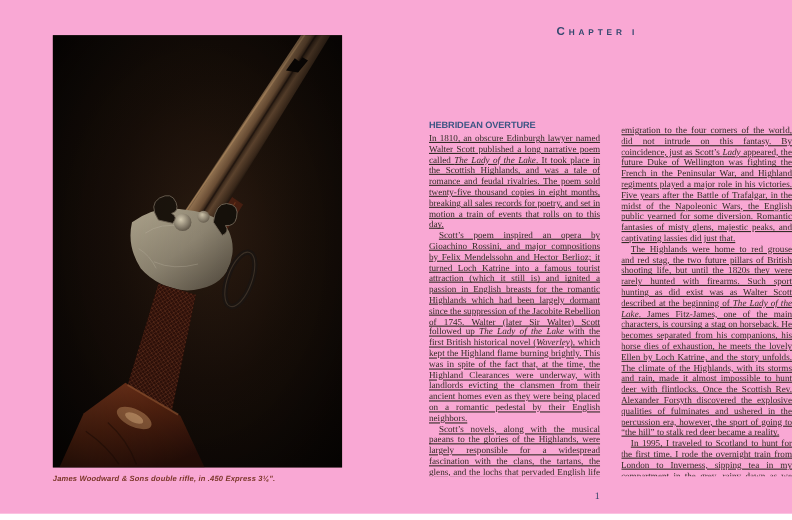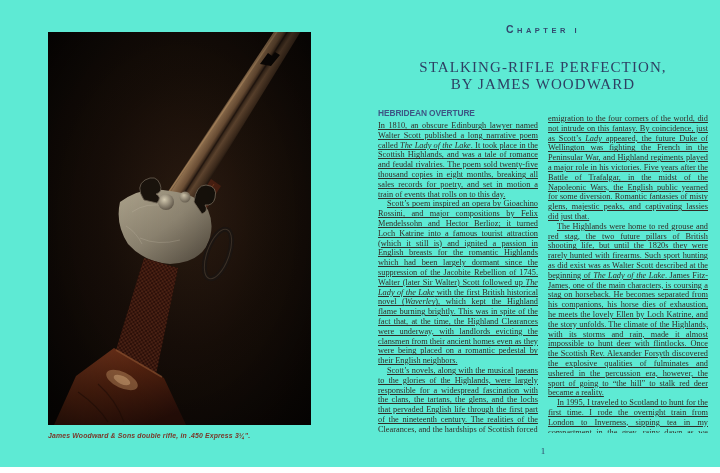--- a/index.html
+++ b/index.html
@@ -1,21 +1,21 @@
 <!DOCTYPE html>
 <html><head>
 <meta charset="utf-8">
 <style>
   html,body{margin:0;padding:0;}
   body{
     width:720px;height:473px;background:#ffffff;overflow:hidden;position:relative;
     font-family:"Liberation Serif", serif;
     -webkit-font-smoothing:antialiased;
   }
-  .spread{position:relative;width:720px;height:467px;background:#5eead4;}
+  .spread{position:relative;width:720px;height:467px;background:#f9a8d4;}
 
   
   .photo-frame{
     position:absolute;left:48px;top:32px;width:263px;height:393px;
     background:#0d0805;overflow:hidden;
   }
   .photo-frame svg{display:block;}
   .photo-caption{
     position:absolute;left:48px;top:432px;width:290px;
     font-family:"Liberation Sans", sans-serif;
@@ -30,22 +30,22 @@
     font-family:"Liberation Sans", sans-serif;
     font-size:7.5px;font-weight:bold;letter-spacing:3.5px;color:#33486e;
   }
   .chapter-label::first-letter{font-size:10.5px;}
   .book-title{
     position:absolute;left:0;top:59px;width:100%;text-align:center;
     font-family:"Liberation Serif", serif;
     font-size:15px;line-height:17px;letter-spacing:1.1px;color:#2e3f63;
   }
   .columns{
-    position:absolute;left:0;top:108px;width:330px;height:325px;
-    display:flex;gap:9px;justify-content:space-between;
+    position:absolute;left:12px;top:108px;width:330px;height:325px;
+    display:flex;gap:19px;justify-content:space-between;
   }
   .col{width:160px;overflow:hidden;}
   .col-right{padding-top:6px;}
   .section-heading{
     font-family:"Liberation Sans", sans-serif;
     font-size:8.4px;font-weight:bold;color:#3d5684;
     letter-spacing:-.1px;margin:0 0 3px 0;
   }
   .col p{
     margin:0;font-size:8.3px;line-height:9.8px;text-align:justify;
@@ -153,24 +153,20 @@
 
       <rect x="0" y="0" width="263" height="393" fill="url(#vignette)"></rect>
     </svg>
   </div>
 
   <div class="photo-caption">James Woodward &amp; Sons double rifle, in .450 Express 3¼".</div>
 
   <div class="right-page">
     <div class="chapter-label">CHAPTER I</div>
 
-    <div class="book-title">
-      <div>STALKING-RIFLE PERFECTION,</div>
-      <div>BY JAMES WOODWARD</div>
-    </div>
 
     <div class="columns">
       <div class="col col-left">
         <div class="section-heading">HEBRIDEAN OVERTURE</div>
         <div>
             <p><span>In 1810, an obscure Edinburgh lawyer named Walter Scott published a long narrative poem called </span><i>The Lady of the Lake</i><span>. It took place in the Scottish Highlands, and was a tale of romance and feudal rivalries. The poem sold twenty-five thousand copies in eight months, breaking all sales records for poetry, and set in motion a train of events that rolls on to this day.</span></p>
             <p class="indent"><span>Scott’s poem inspired an opera by Gioachino Rossini, and major compositions by Felix Mendelssohn and Hector Berlioz; it turned Loch Katrine into a famous tourist attraction (which it still is) and ignited a passion in English breasts for the romantic Highlands which had been largely dormant since the suppression of the Jacobite Rebellion of 1745. Walter (later Sir Walter) Scott followed up </span><i>The Lady of the Lake</i><span> with the first British historical novel (</span><i>Waverley</i><span>), which kept the Highland flame burning brightly. This was in spite of the fact that, at the time, the Highland Clearances were underway, with landlords evicting the clansmen from their ancient homes even as they were being placed on a romantic pedestal by their English neighbors.</span></p>
             <p class="indent"><span>Scott’s novels, along with the musical paeans to the glories of the Highlands, were largely responsible for a widespread fascination with the clans, the tartans, the glens, and the lochs that pervaded English life through the first part of the nineteenth century. The realities of the Clearances, and the hardships of Scottish forced</span></p>
           </div>
       </div>

